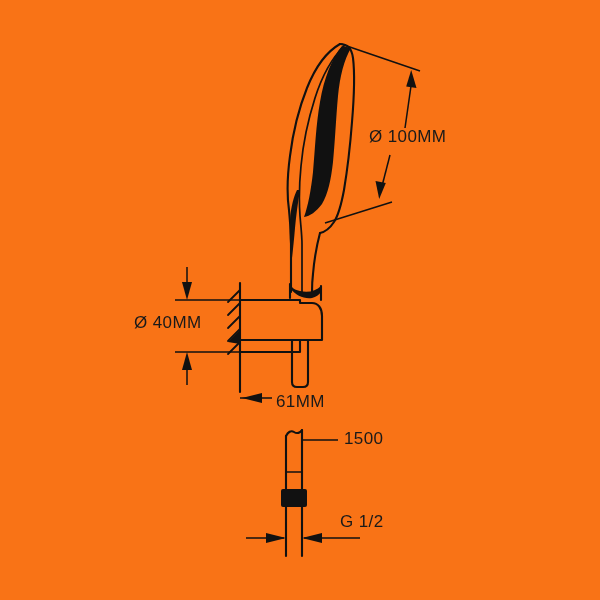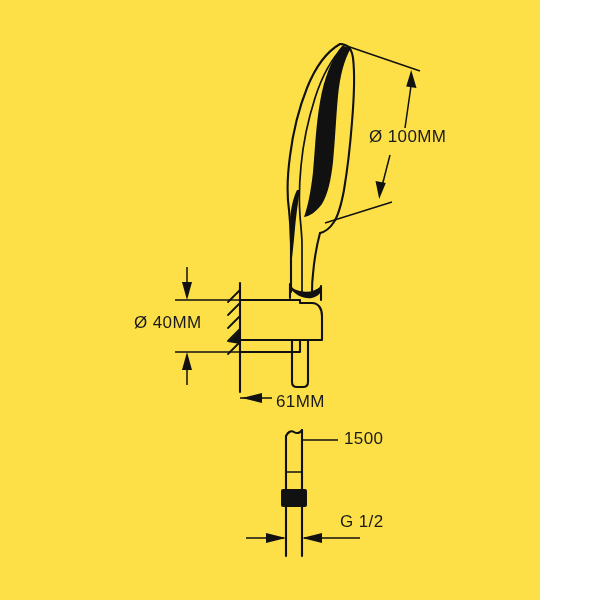--- a/index.html
+++ b/index.html
@@ -8,23 +8,23 @@
     background: #ffffff;
   }
   body {
     width: 600px;
     height: 600px;
     font-family: "Liberation Sans", sans-serif;
     overflow: hidden;
   }
   #drawing-root {
     position: relative;
-    width: 540px;
+    width: 600px;
     height: 600px;
-    background: #fde047;
+    background: #f97316;
   }
   svg#technical-drawing {
     display: block;
     width: 600px;
     height: 600px;
   }
   .dim-text {
     font-family: "Liberation Sans", sans-serif;
     font-size: 17px;
     fill: #1a1a1a;

